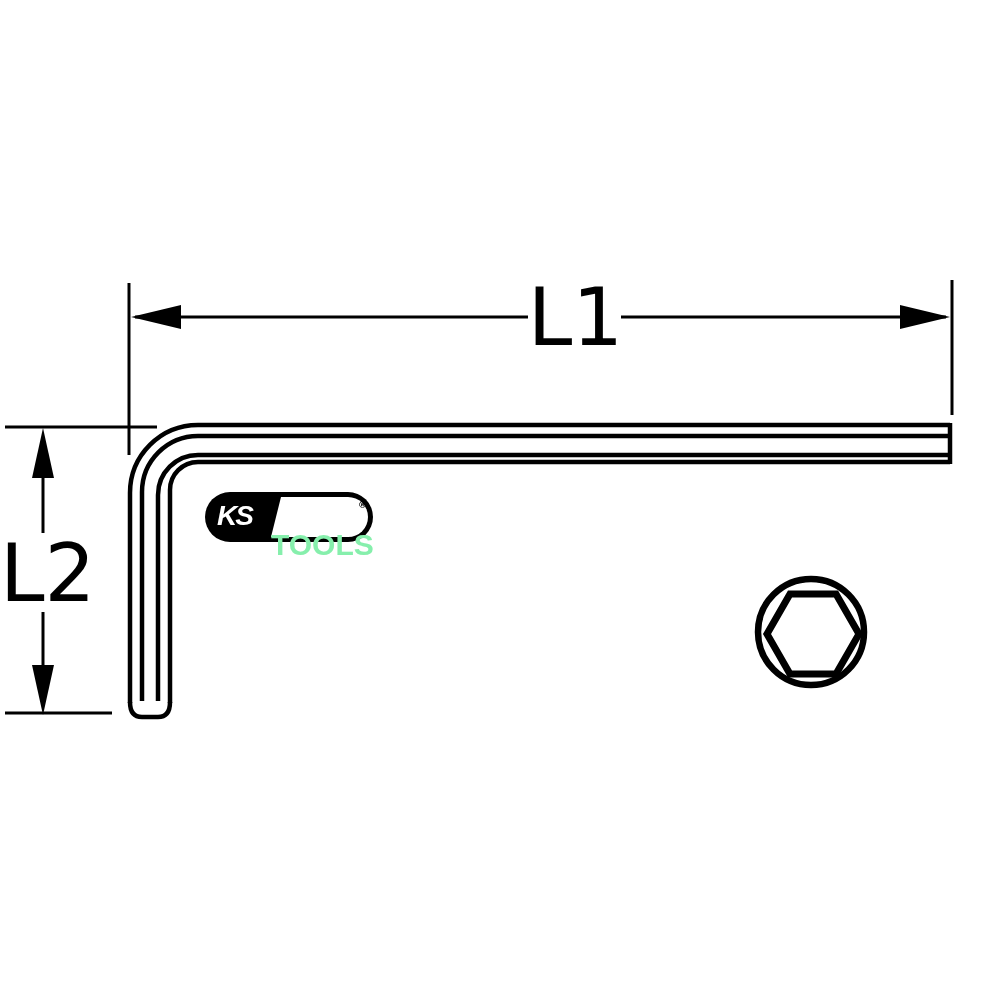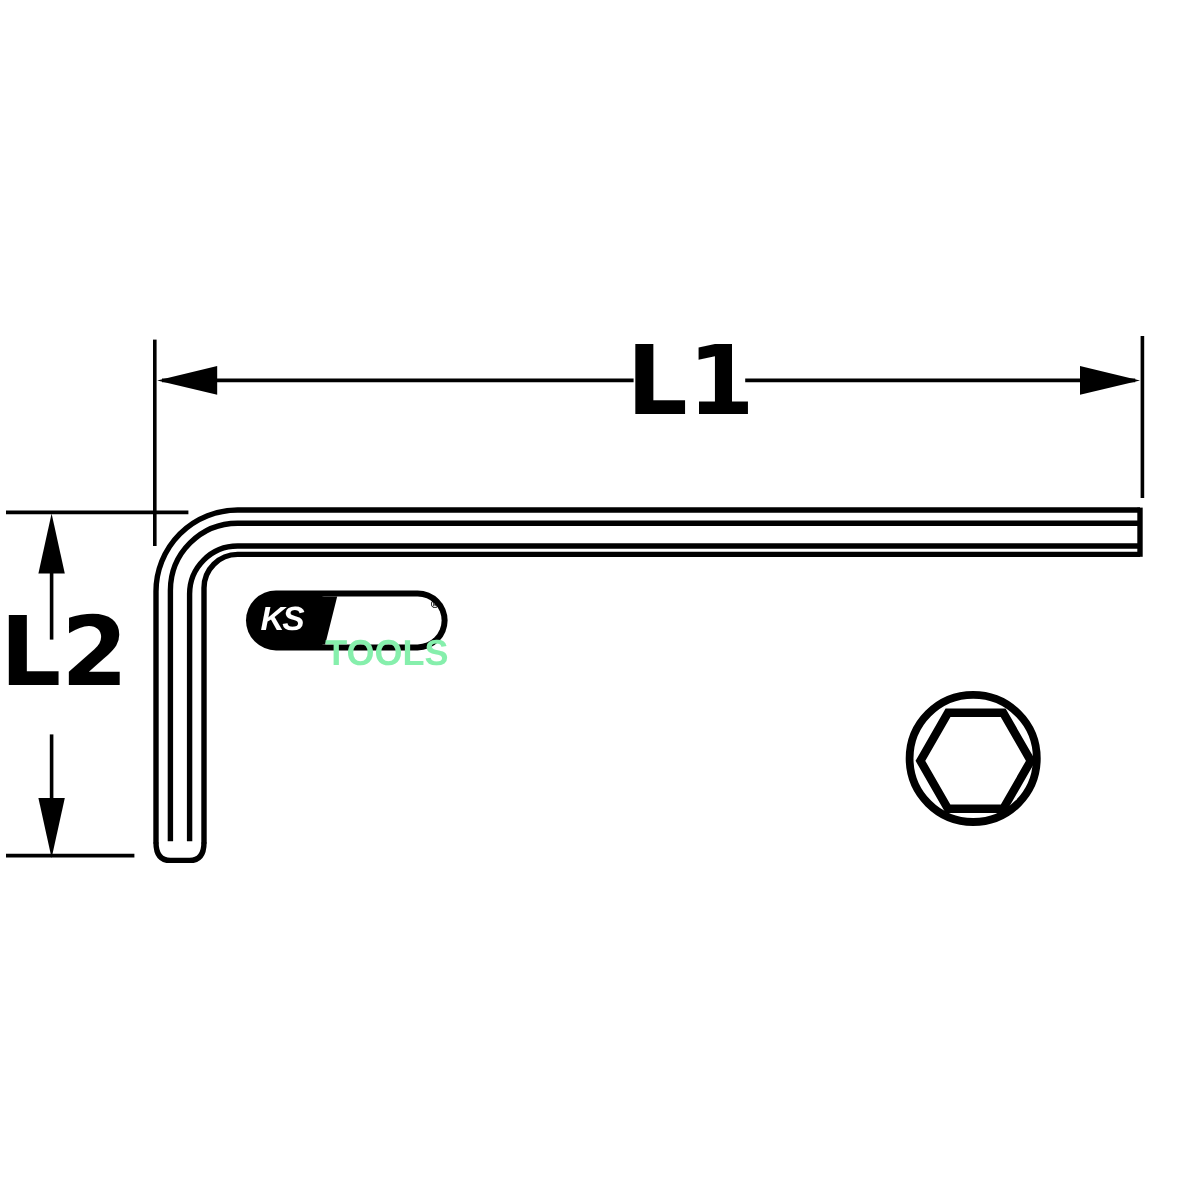--- a/index.html
+++ b/index.html
@@ -19,34 +19,34 @@
     position: absolute;
     left: 0;
     top: 0;
     width: 1000px;
     height: 1000px;
   }
   .dim-label {
     position: absolute;
     color: #000000;
     font-size: 80px;
-    font-weight: 700;
+    font-weight: 400;
     line-height: 80px;
     text-align: center;
     letter-spacing: 0px;
     user-select: none;
   }
   .dim-label-l1 {
     left: 518px;
     top: 278px;
     width: 115px;
   }
   .dim-label-l2 {
     left: 0px;
-    top: 504px;
+    top: 534px;
     width: 94px;
   }
   
   .logo {
     position: absolute;
     left: 205px;
     top: 492px;
     width: 168px;
     height: 50px;
     background: #000000;

